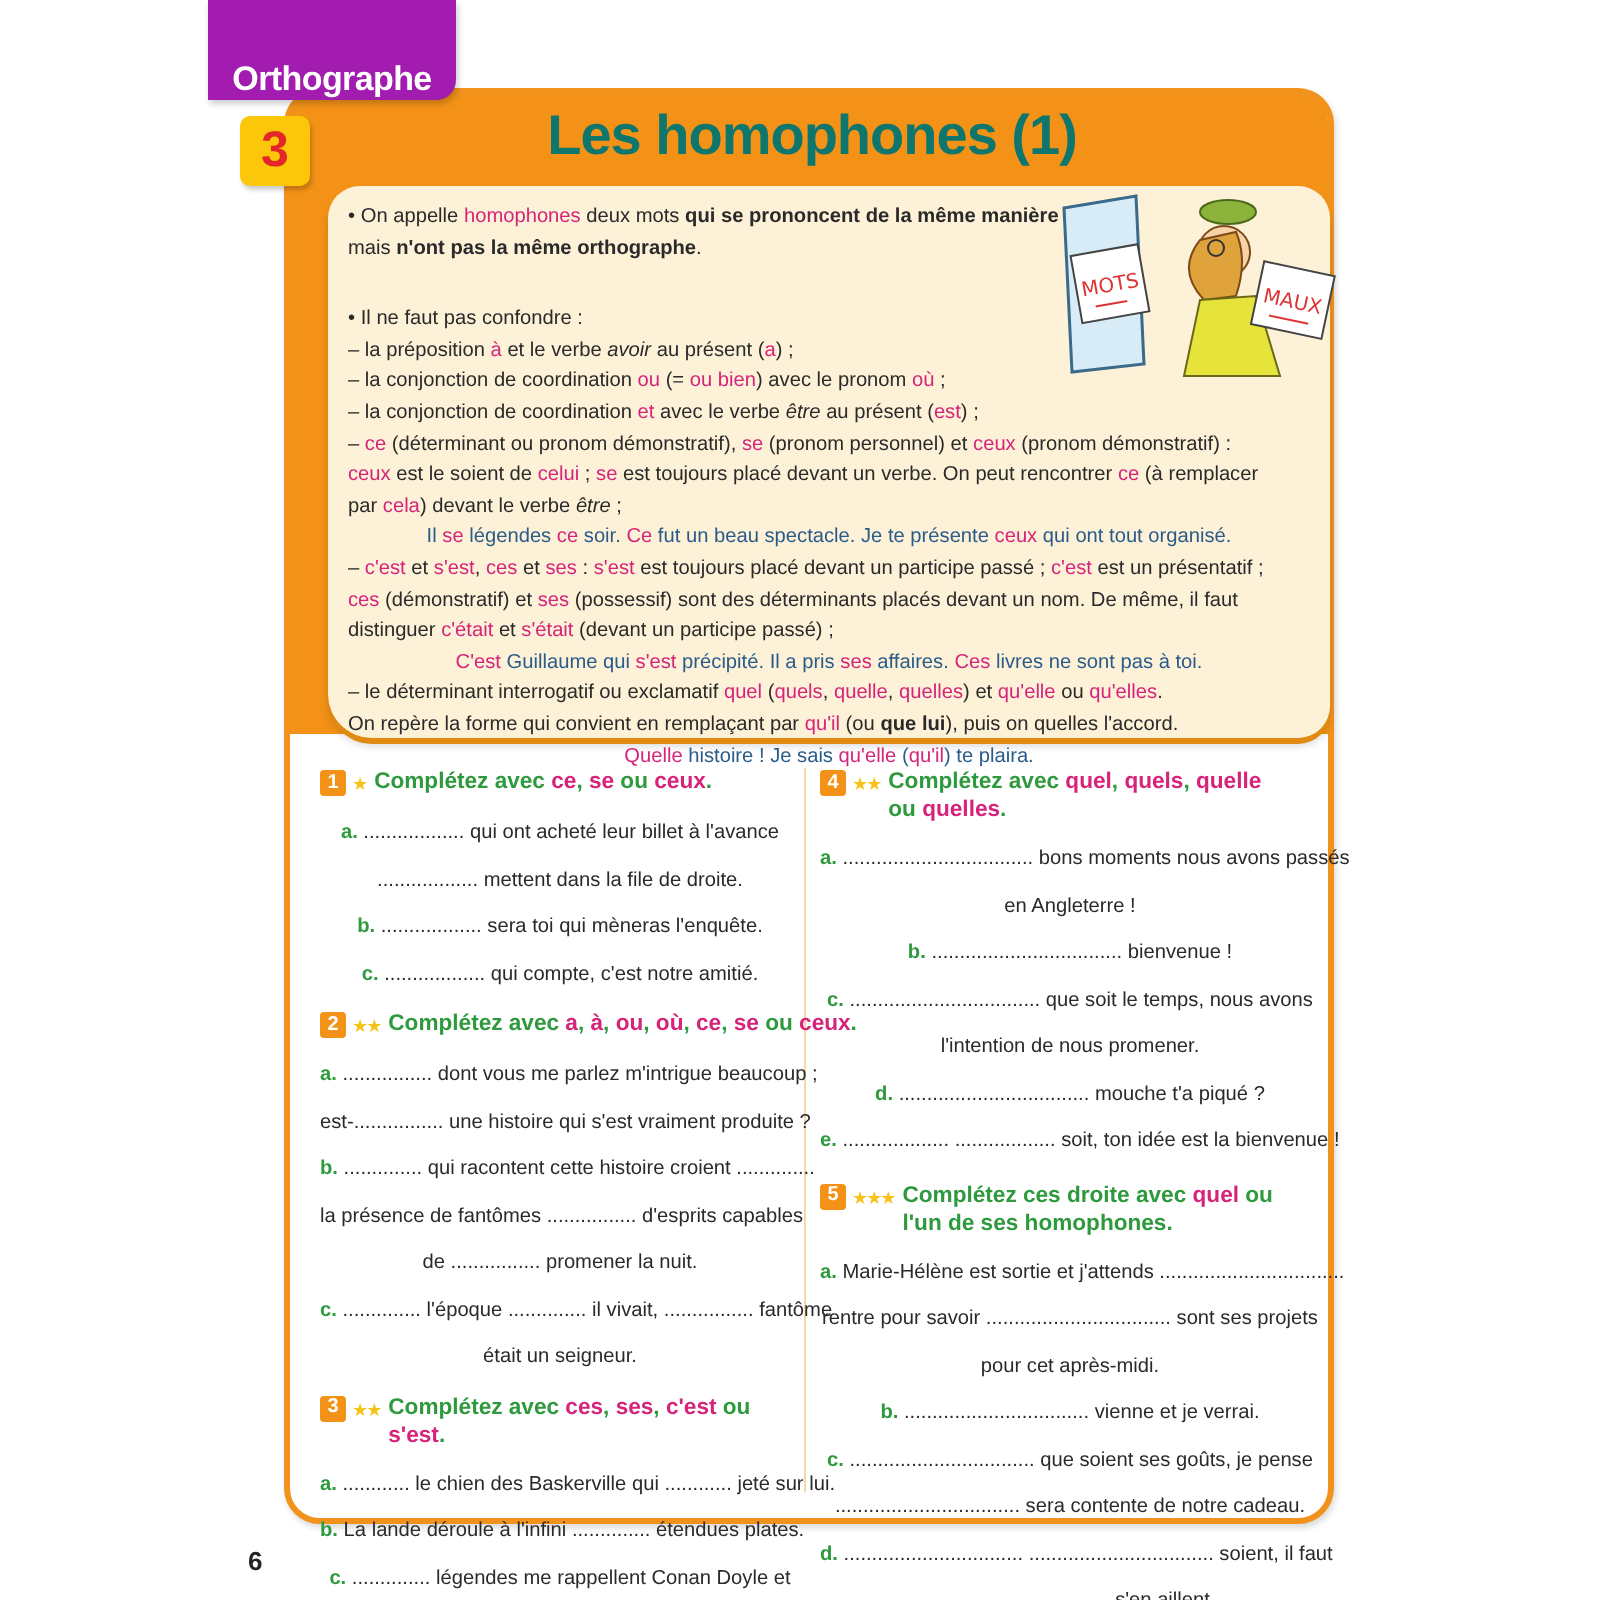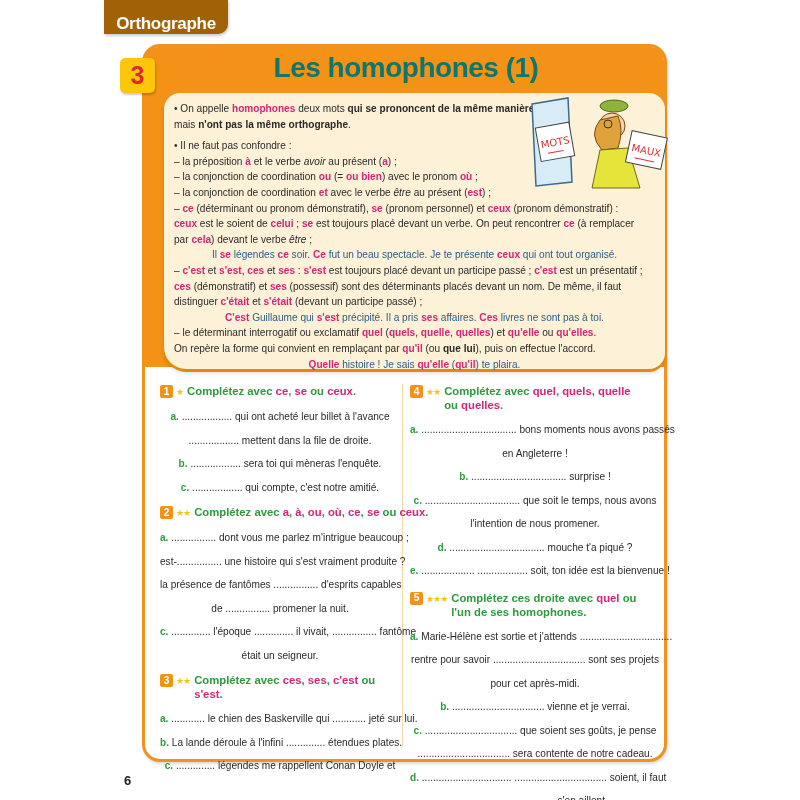--- a/index.html
+++ b/index.html
@@ -1,21 +1,21 @@
 <!DOCTYPE html>
 <html><head>
 <meta charset="utf-8">
 <style>
   * { box-sizing: border-box; margin: 0; padding: 0; }
   html, body { width: 800px; height: 800px; background: #ffffff; overflow: hidden; }
   body { font-family: "Liberation Sans", "DejaVu Sans", sans-serif; color: #2a2a2a; position: relative; }
 
   .tab {
-    position: absolute; left: 104px; top: 0; width: 124px; height: 34px;
-    background: #a16207; border-radius: 0 0 10px 0;
+    position: absolute; left: 104px; top: 0; width: 124px; height: 50px;
+    background: #a21caf; border-radius: 0 0 10px 0;
     color: #fff; font-weight: bold; font-size: 17px;
     display: flex; align-items: flex-end; justify-content: center; padding-bottom: 0;
     box-shadow: 1px 2px 3px rgba(0,0,0,0.2);
     z-index: 3; letter-spacing: -0.3px;
   }
 
   .frame {
     position: absolute; left: 142px; top: 44px; width: 525px; height: 718px;
     border: 3px solid #f1921c; border-radius: 18px; background: #fff;
     box-shadow: 1px 2px 3px rgba(0,0,0,0.15);
@@ -39,21 +39,21 @@
   }
 
   .rule-box {
     position: absolute; left: 164px; top: 93px; width: 501px; height: 276px;
     background: #fdf1d8; border-radius: 16px 16px 16px 22px;
     box-shadow: 0 3px 0 #e08a12, 0 4px 4px rgba(0,0,0,0.15);
     padding: 8px 10px 0 10px; font-size: 10.1px; line-height: 15.6px; z-index: 2;
   }
   .rule-box p { white-space: nowrap; }
   .rule-box .center { text-align: center; }
-  .rule-box .mag { color: #d6247a; font-weight: bold; }
+  .rule-box .mag { color: #d6247a; font-weight: normal; }
   .rule-box b { font-weight: bold; }
   .rule-box i { font-style: italic; margin-top: 20px; }
   .rule-box .ex { color: #2a5c8a; }
 
   .illustration { position: absolute; left: 528px; top: 90px; width: 140px; height: 100px; z-index: 3; }
 
   .exercises { position: absolute; left: 160px; top: 384px; width: 500px; height: 370px; font-size: 10.1px; z-index: 2; }
   .col { position: absolute; top: 0; }
   .col-left { left: 0; width: 240px; }
   .col-right { left: 250px; width: 250px; }
@@ -98,21 +98,21 @@
     <rect x="100" y="44" width="36" height="32" fill="#fff" stroke="#444" stroke-width="1"></rect>
     <text x="118" y="64" text-anchor="middle" font-size="10" fill="#d33" font-family="DejaVu Sans, sans-serif">MAUX</text>
     <line x1="108" y1="70" x2="128" y2="70" stroke="#d33" stroke-width="1"></line>
   </g>
 </svg>
 
 <div class="rule-box">
   <p>
     <span>• On appelle </span><span class="mag">homophones</span><span> deux mots </span><b>qui se prononcent de la même manière</b>
   </p>
-  <p style="margin-bottom:6px">
+  <p style="margin-bottom:20px">
     <span>mais </span><b>n'ont pas la même orthographe</b><span>.</span>
   </p>
   <p><span>• Il ne faut pas confondre :</span></p>
   <p>
     <span>– la préposition </span><span class="mag">à</span><span> et le verbe </span><i>avoir</i><span> au présent (</span><span class="mag">a</span><span>) ;</span>
   </p>
   <p>
     <span>– la conjonction de coordination </span><span class="mag">ou</span><span> (= </span><span class="mag">ou bien</span><span>) avec le pronom </span><span class="mag">où</span><span> ;</span>
   </p>
   <p>
@@ -139,21 +139,21 @@
   <p>
     <span>distinguer </span><span class="mag">c'était</span><span> et </span><span class="mag">s'était</span><span> (devant un participe passé) ;</span>
   </p>
   <p class="center ex">
     <span class="mag">C'est</span><span> Guillaume qui </span><span class="mag">s'est</span><span> précipité. Il a pris </span><span class="mag">ses</span><span> affaires. </span><span class="mag">Ces</span><span> livres ne sont pas à toi.</span>
   </p>
   <p>
     <span>– le déterminant interrogatif ou exclamatif </span><span class="mag">quel</span><span> (</span><span class="mag">quels</span><span>, </span><span class="mag">quelle</span><span>, </span><span class="mag">quelles</span><span>) et </span><span class="mag">qu'elle</span><span> ou </span><span class="mag">qu'elles</span><span>.</span>
   </p>
   <p>
-    <span>On repère la forme qui convient en remplaçant par </span><span class="mag">qu'il</span><span> (ou </span><b>que lui</b><span>), puis on effectue l'accord.</span>
+    <span>On repère la forme qui convient en remplaçant par </span><span class="mag">qu'il</span><span> (ou </span><b>que lui</b><span>), puis on quelles l'accord.</span>
   </p>
   <p class="center ex">
     <span class="mag">Quelle</span><span> histoire ! Je sais </span><span class="mag">qu'elle</span><span> (</span><span class="mag">qu'il</span><span>) te plaira.</span>
   </p>
 </div>
 
 <div class="exercises">
   <div class="col-divider"></div>
 
   <div class="col col-left">
@@ -175,20 +175,21 @@
     <div class="ex-block">
       <div class="ex-head">
         <span class="ex-num">2</span>
         <span class="stars">★★</span>
         <span style="white-space:nowrap">
           <span>Complétez avec </span><span class="mag">a</span><span>, </span><span class="mag">à</span><span>, </span><span class="mag">ou</span><span>, </span><span class="mag">où</span><span>, </span><span class="mag">ce</span><span>, </span><span class="mag">se</span><span> ou </span><span class="mag">ceux</span><span>.</span>
         </span>
       </div>
       <div class="ex-line"><span class="lab">a.</span><span> ................ dont vous me parlez m'intrigue beaucoup ;</span></div>
       <div class="ex-line"><span class="lab"></span><span>est-................ une histoire qui s'est vraiment produite ?</span></div>
+      <div class="ex-line"><span class="lab">b.</span><span> .............. qui racontent cette histoire croient ..............</span></div>
       <div class="ex-line"><span class="lab"></span><span>la présence de fantômes ................ d'esprits capables</span></div>
       <div class="ex-line"><span class="lab"></span><span>de ................ promener la nuit.</span></div>
       <div class="ex-line"><span class="lab">c.</span><span> .............. l'époque .............. il vivait, ................ fantôme</span></div>
       <div class="ex-line"><span class="lab"></span><span>était un seigneur.</span></div>
     </div>
 
     <div class="ex-block">
       <div class="ex-head">
         <span class="ex-num">3</span>
         <span class="stars">★★</span>
@@ -208,21 +209,21 @@
     <div class="ex-block">
       <div class="ex-head">
         <span class="ex-num">4</span>
         <span class="stars">★★</span>
         <span>
           <span>Complétez avec </span><span class="mag">quel</span><span>, </span><span class="mag">quels</span><span>, </span><span class="mag">quelle</span><br><span>ou </span><span class="mag">quelles</span><span>.</span>
         </span>
       </div>
       <div class="ex-line"><span class="lab">a.</span><span> .................................. bons moments nous avons passés</span></div>
       <div class="ex-line"><span class="lab"></span><span>en Angleterre !</span></div>
-      <div class="ex-line"><span class="lab">b.</span><span> .................................. surprise !</span></div>
+      <div class="ex-line"><span class="lab">b.</span><span> .................................. bienvenue !</span></div>
       <div class="ex-line"><span class="lab">c.</span><span> .................................. que soit le temps, nous avons</span></div>
       <div class="ex-line"><span class="lab"></span><span>l'intention de nous promener.</span></div>
       <div class="ex-line"><span class="lab">d.</span><span> .................................. mouche t'a piqué ?</span></div>
       <div class="ex-line"><span class="lab">e.</span><span> ................... .................. soit, ton idée est la bienvenue !</span></div>
     </div>
 
     <div class="ex-block" style="margin-top:8px">
       <div class="ex-head">
         <span class="ex-num">5</span>
         <span class="stars">★★★</span>

